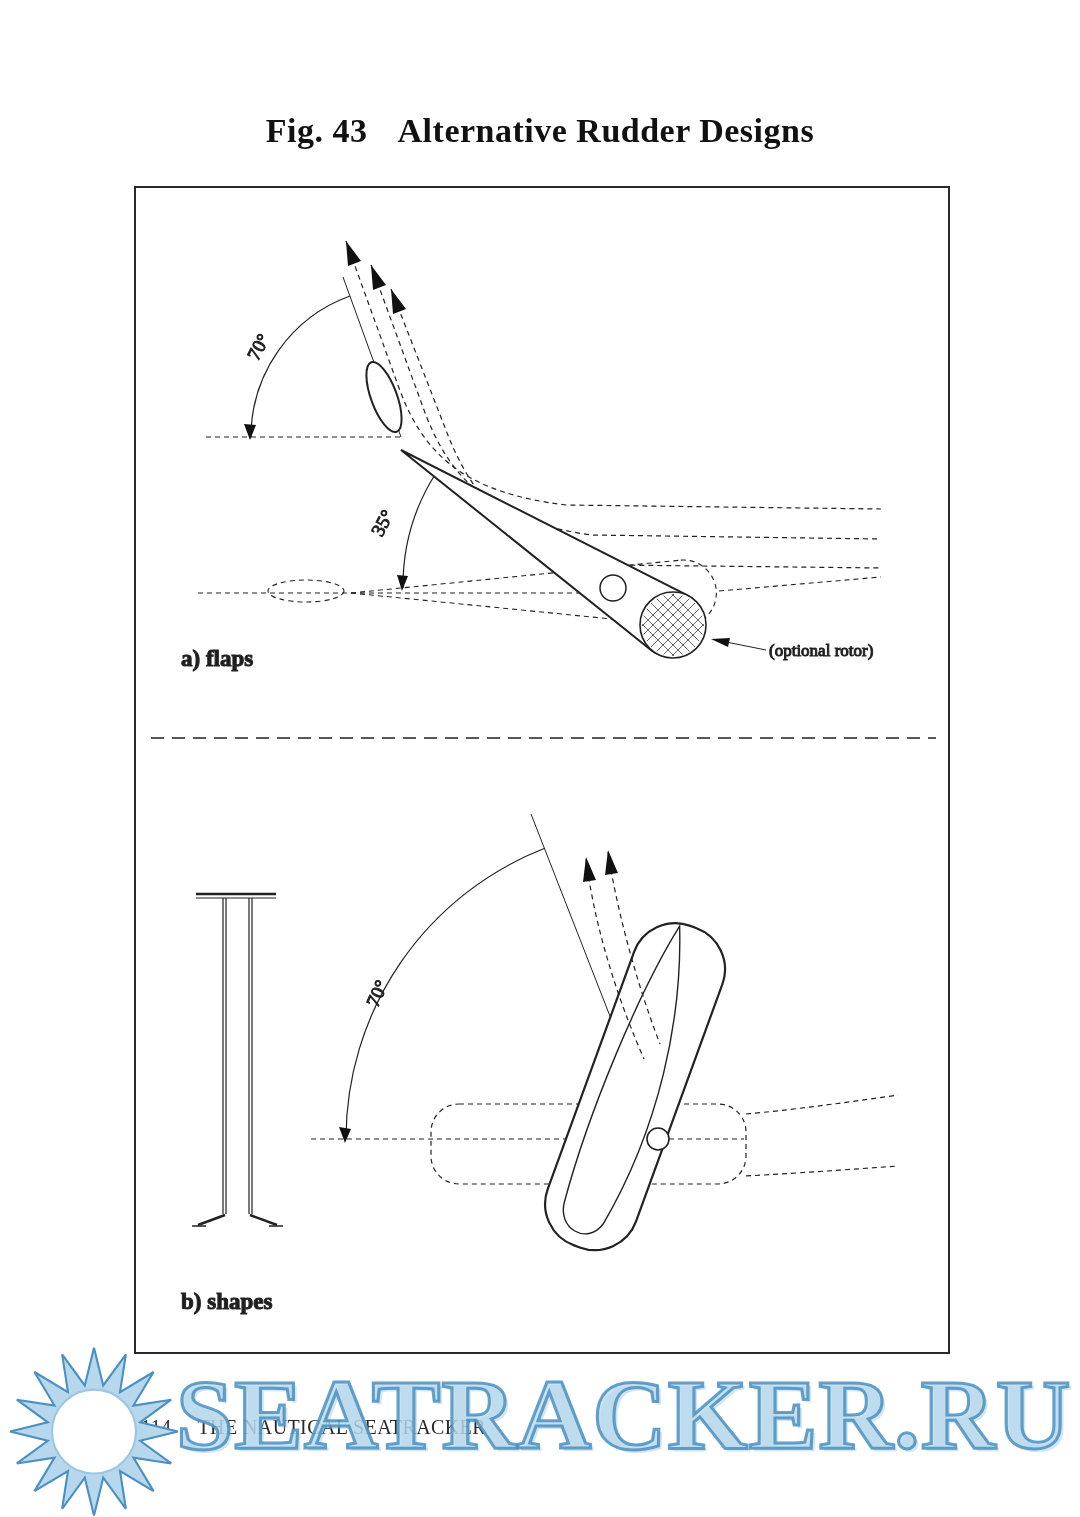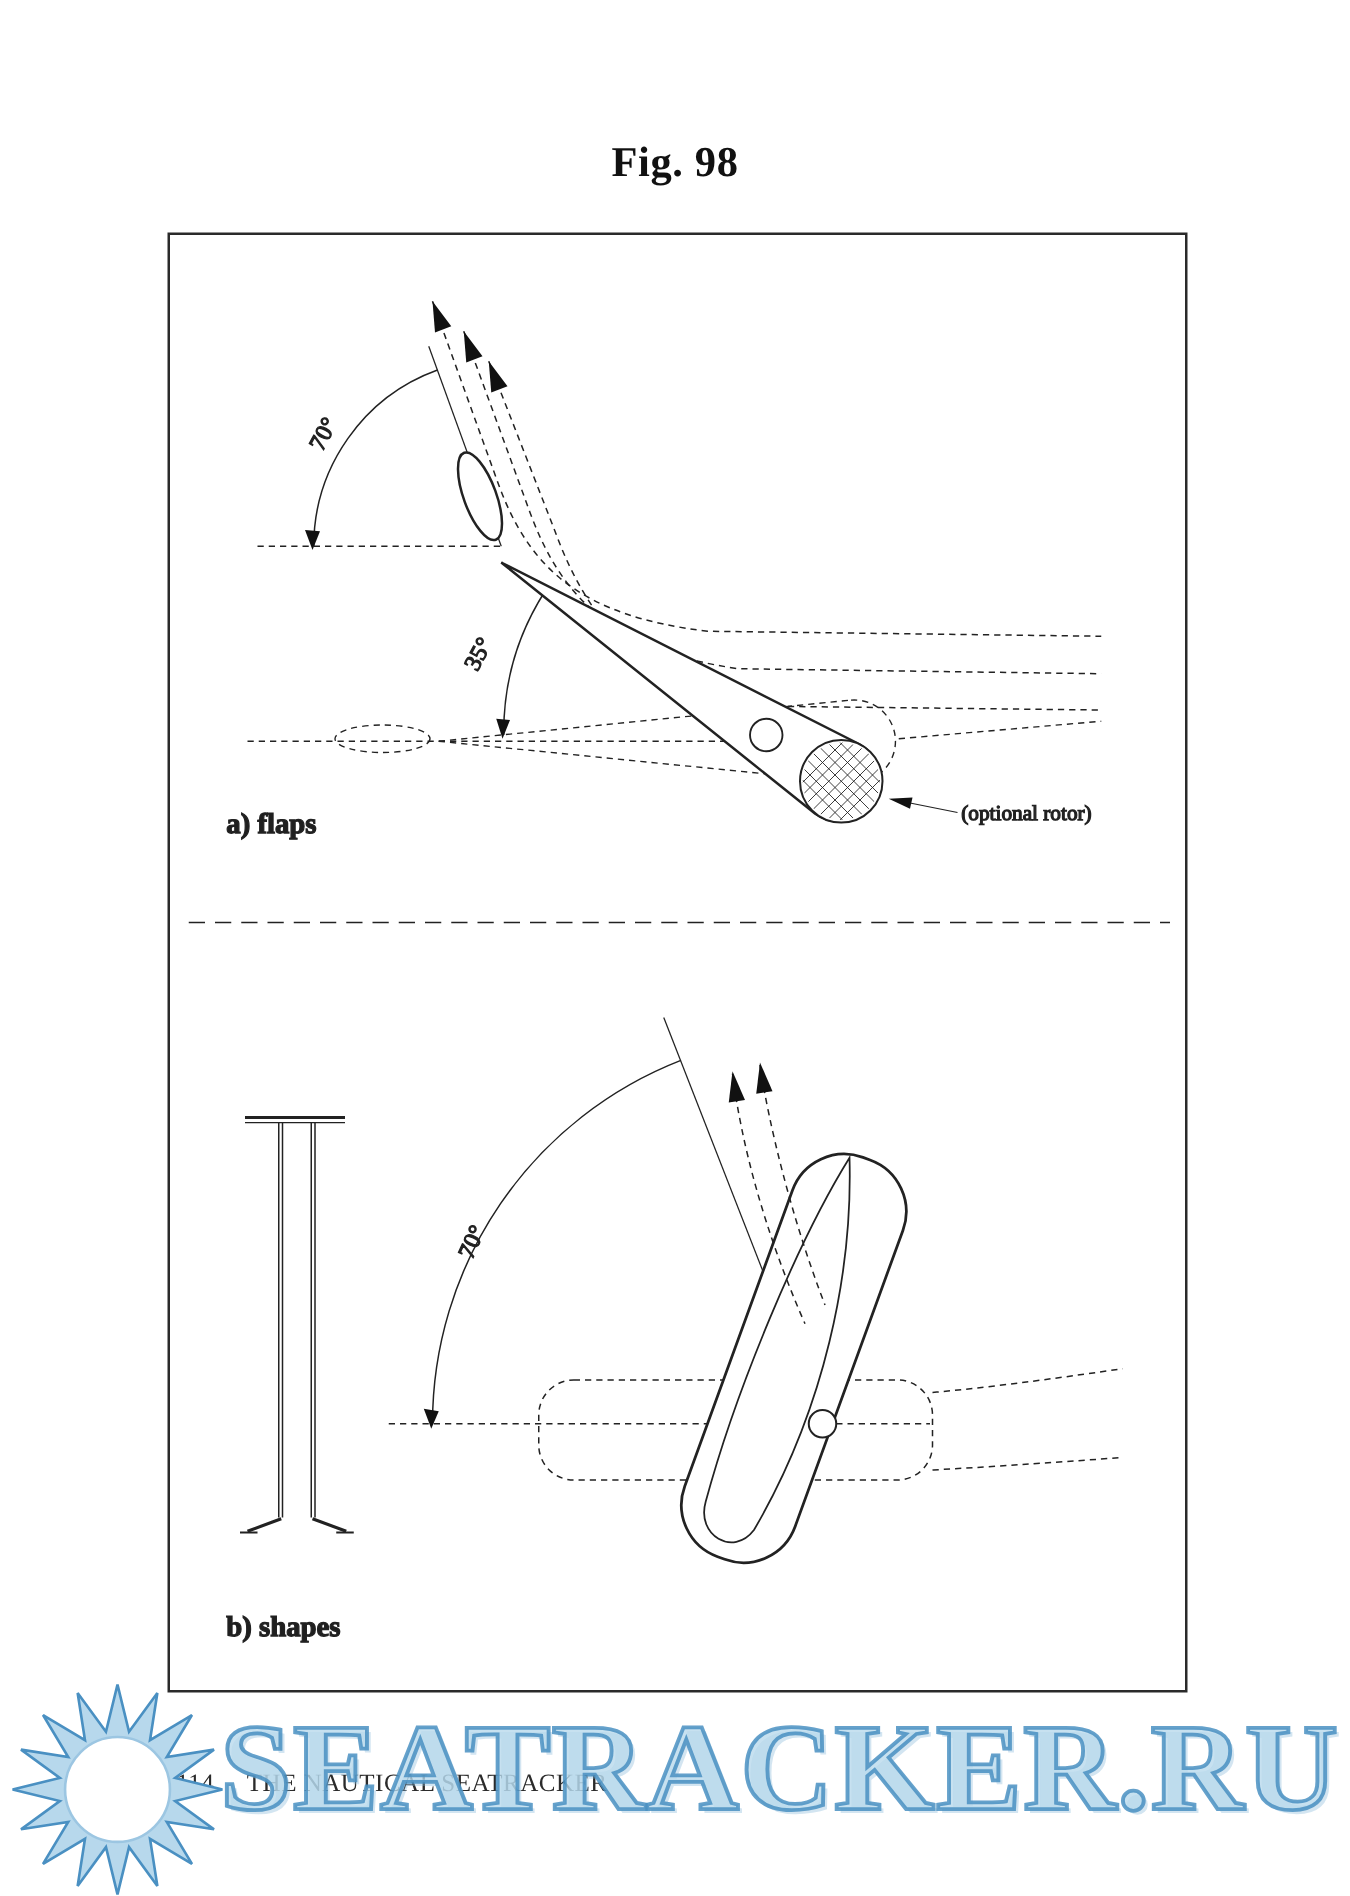--- a/index.html
+++ b/index.html
@@ -40,21 +40,22 @@
     letter-spacing:1px; transform:scaleX(1.04); transform-origin:left top;
     text-shadow:3px 3px 0 rgba(130,180,215,0.35);
   }
 </style>
 </head>
 <body>
 
 <div class="page">
 
   <div class="fig-title">
-    <span>Fig. 98</span>
+    <span>Fig. 43</span>
+    <span>Alternative Rudder Designs</span>
   </div>
 
   <div class="figure-box">
 
     <svg class="diag-a" width="812" height="556" viewBox="0 0 812 556">
       <g fill="none" stroke="#222">
 
         <g stroke-width="1.1" stroke-dasharray="5 4">
           <path d="M 62,405 H 215"></path>
           <ellipse cx="170" cy="403" rx="38" ry="11"></ellipse>

